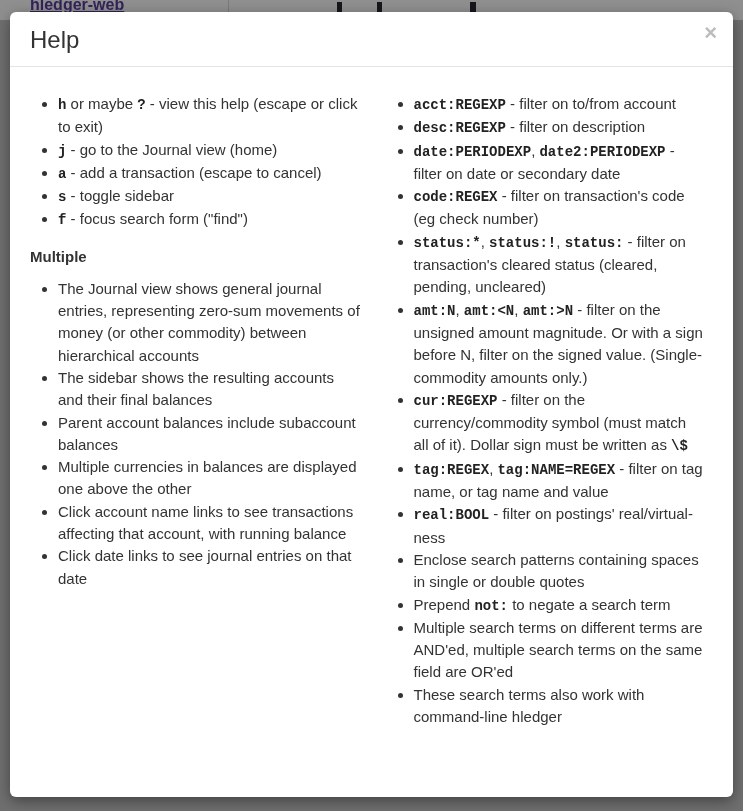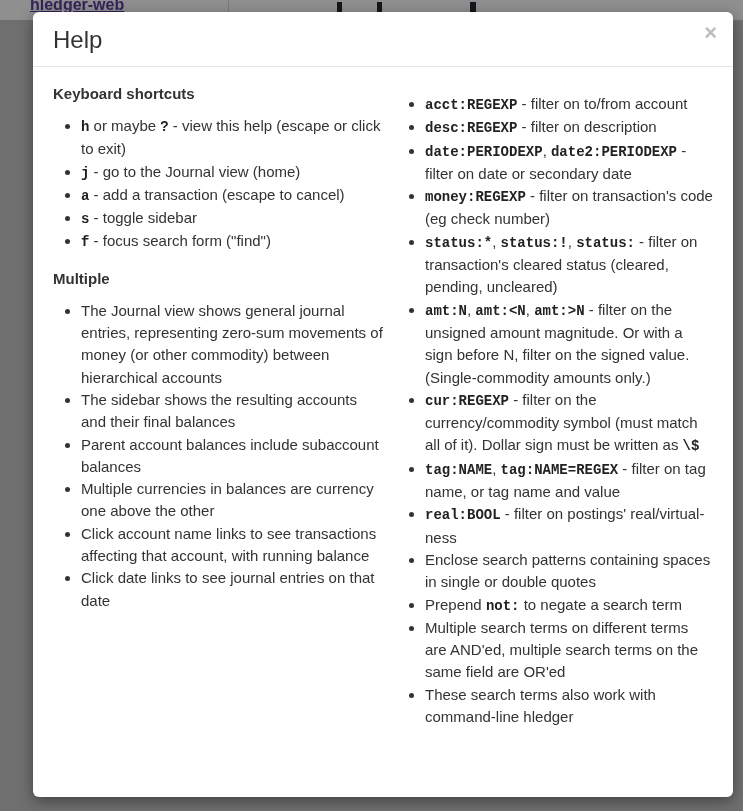--- a/index.html
+++ b/index.html
@@ -30,21 +30,20 @@
   .glyph-frag.g1 { left:337px; width:5px; height:10px; }
   .glyph-frag.g2 { left:377px; width:5px; height:10px; }
   .glyph-frag.g3 { left:470px; width:6px; height:10px; }
 
   
   .modal {
     position:absolute; top:12px; left:10px; right:10px; bottom:14px;
     background:#fff; border-radius:6px;
     box-shadow:0 4px 14px rgba(0,0,0,0.4);
     overflow:hidden;
-    margin-left:23px;
   }
   .modal-header {
     position:relative;
     padding:15px 20px 13px 20px;
     border-bottom:1px solid #e5e5e5;
   }
   .modal-title {
     font-size:24px; font-weight:500; color:#333; line-height:26px;
   }
   .close-btn {
@@ -94,48 +93,47 @@
   <div class="glyph-frag g3"></div>
 </div>
 
 <div class="modal">
   <div class="modal-header">
     <div class="modal-title">Help</div>
     <button class="close-btn">×</button>
   </div>
   <div class="modal-body">
     <div class="col col-left">
-      <h4 class="section-heading">Keyboard shortcuts</h4>
       <ul class="help-list">
           <li><code>h</code> or maybe <code>?</code> - view this help (escape or click to exit)</li>
           <li><code>j</code> - go to the Journal view (home)</li>
           <li><code>a</code> - add a transaction (escape to cancel)</li>
           <li><code>s</code> - toggle sidebar</li>
           <li><code>f</code> - focus search form ("find")</li>
         </ul>
       <h4 class="section-heading mt">Multiple</h4>
       <ul class="help-list">
           <li>The Journal view shows general journal entries, representing zero-sum movements of money (or other commodity) between hierarchical accounts</li>
           <li>The sidebar shows the resulting accounts and their final balances</li>
           <li>Parent account balances include subaccount balances</li>
-          <li>Multiple currencies in balances are currency one above the other</li>
+          <li>Multiple currencies in balances are displayed one above the other</li>
           <li>Click account name links to see transactions affecting that account, with running balance</li>
           <li>Click date links to see journal entries on that date</li>
         </ul>
     </div>
     <div class="col col-right">
       <ul class="help-list">
           <li><code>acct:REGEXP</code> - filter on to/from account</li>
           <li><code>desc:REGEXP</code> - filter on description</li>
           <li><code>date:PERIODEXP</code>, <code>date2:PERIODEXP</code> - filter on date or secondary date</li>
-          <li><code>money:REGEXP</code> - filter on transaction's code (eg check number)</li>
+          <li><code>code:REGEX</code> - filter on transaction's code (eg check number)</li>
           <li><code>status:*</code>, <code>status:!</code>, <code>status:</code> - filter on transaction's cleared status (cleared, pending, uncleared)</li>
           <li><code>amt:N</code>, <code>amt:&lt;N</code>, <code>amt:&gt;N</code> - filter on the unsigned amount magnitude. Or with a sign before N, filter on the signed value. (Single-commodity amounts only.)</li>
           <li><code>cur:REGEXP</code> - filter on the currency/commodity symbol (must match all of it). Dollar sign must be written as <code>\$</code></li>
-          <li><code>tag:NAME</code>, <code>tag:NAME=REGEX</code> - filter on tag name, or tag name and value</li>
+          <li><code>tag:REGEX</code>, <code>tag:NAME=REGEX</code> - filter on tag name, or tag name and value</li>
           <li><code>real:BOOL</code> - filter on postings' real/virtual-ness</li>
           <li>Enclose search patterns containing spaces in single or double quotes</li>
           <li>Prepend <code>not:</code> to negate a search term</li>
           <li>Multiple search terms on different terms are AND'ed, multiple search terms on the same field are OR'ed</li>
           <li>These search terms also work with command-line hledger</li>
         </ul>
     </div>
   </div>
 </div>
 

